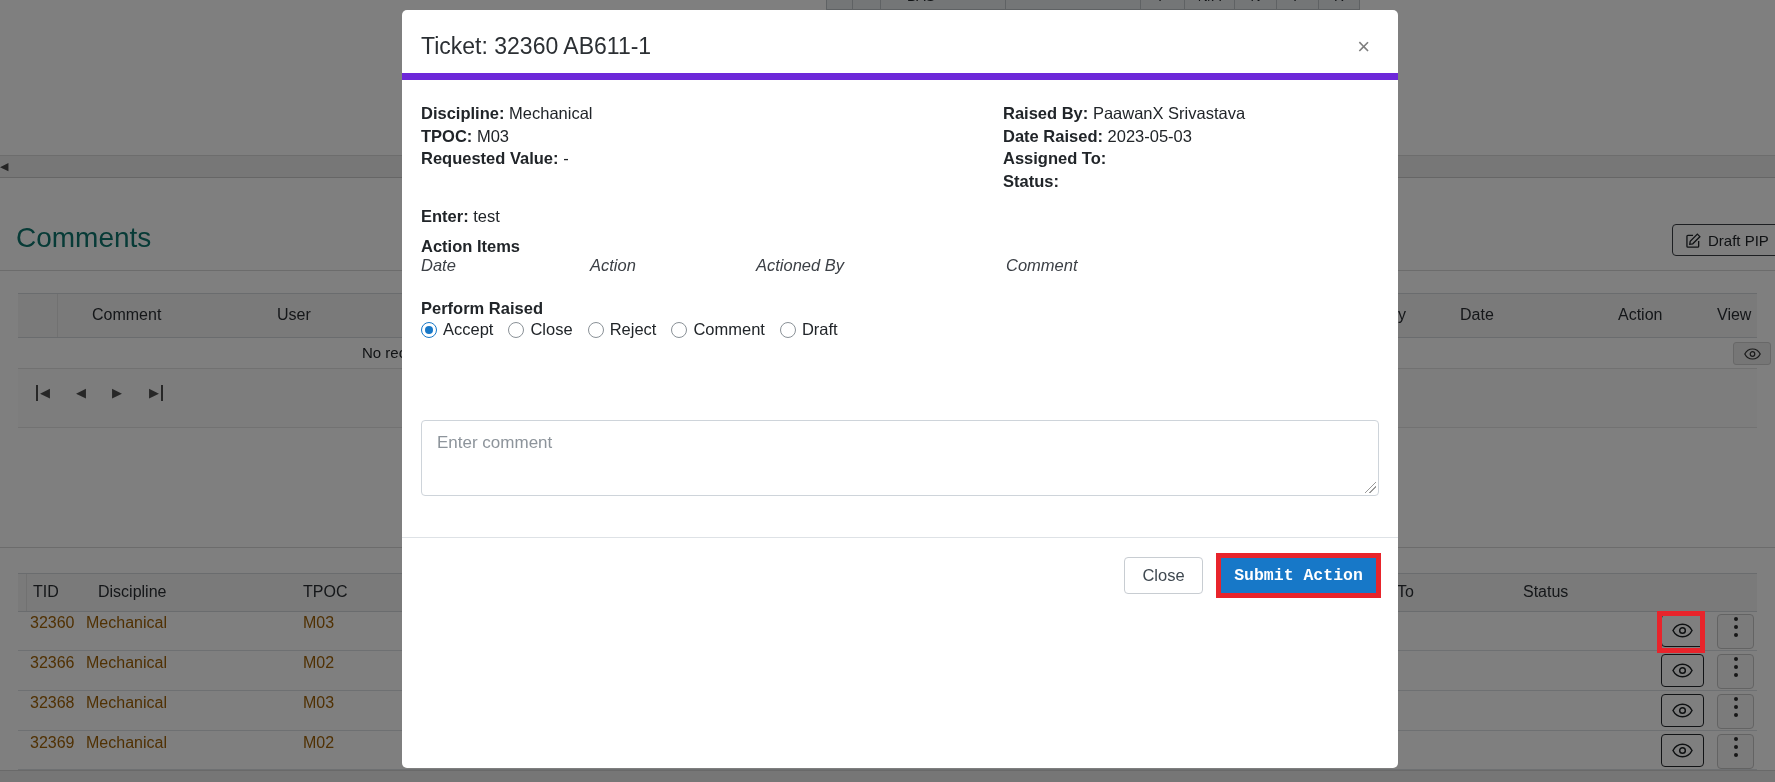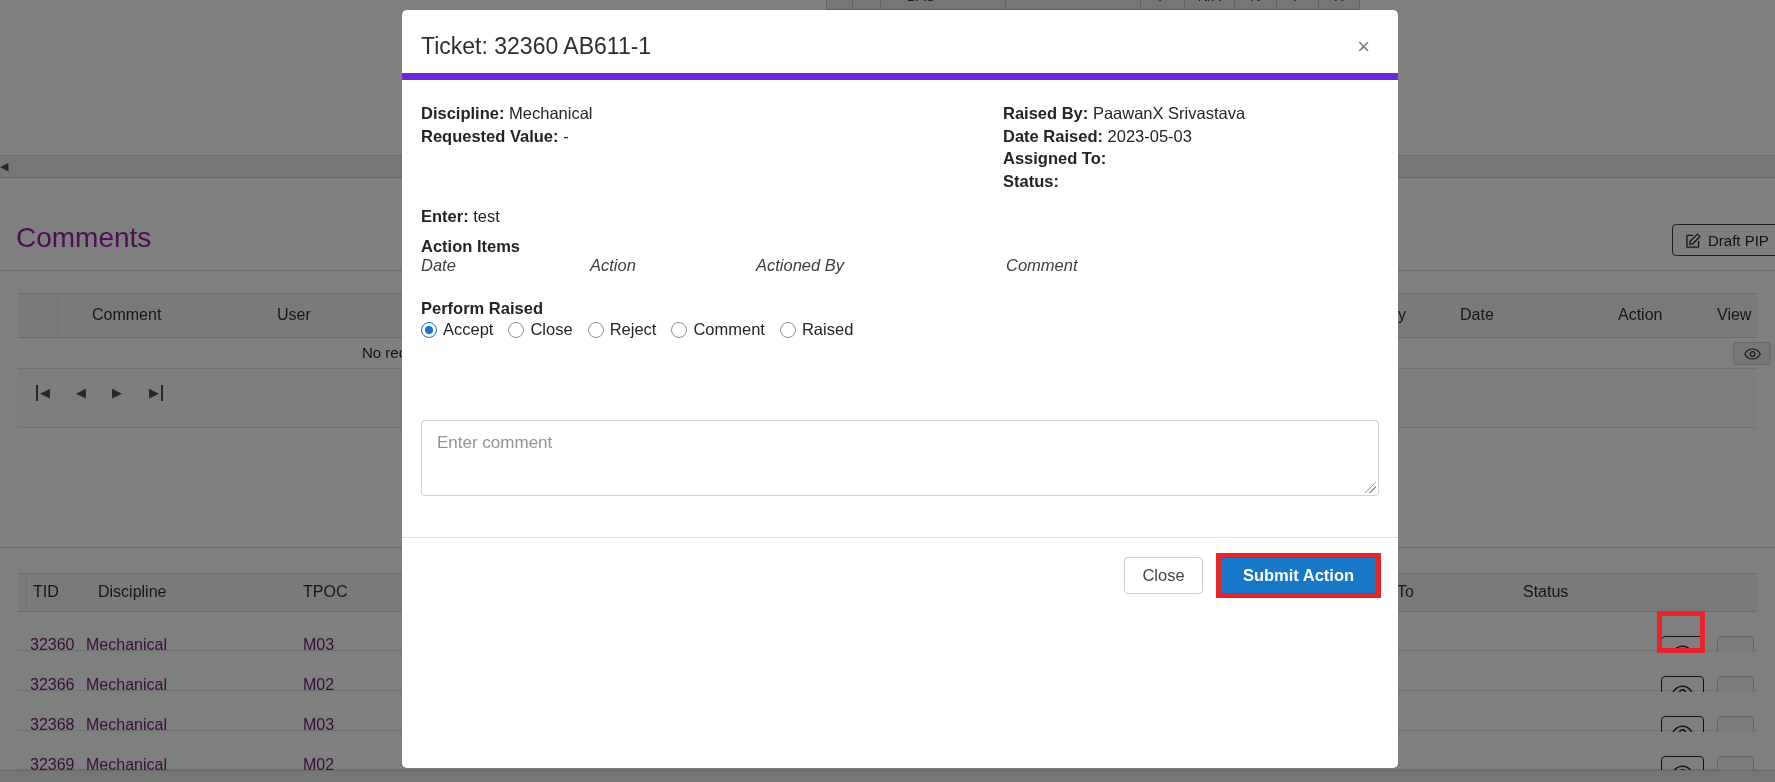--- a/index.html
+++ b/index.html
@@ -16,21 +16,21 @@
   .topstrip .cell {
     background:#e9ecef; border-left:1px solid #bfc4c9; border-bottom:1px solid #bfc4c9;
     font-size:14px; line-height:26px; color:#212529; text-align:center;
   }
   .topstrip .cell:last-child { border-right:1px solid #bfc4c9; }
 
   .splitter { position:absolute; left:0; top:155px; width:1775px; height:23px;
     background:#efefef; border-top:1px solid #dadada; border-bottom:1px solid #cccccc; }
   .splitter .arrow { position:absolute; left:0; top:4px; font-size:11px; color:#4a4a4a; }
 
-  .section-title { position:absolute; left:16px; font-size:28px; font-weight:500; color:#a21caf;text-align:right; }
+  .section-title { position:absolute; left:16px; font-size:28px; font-weight:500; color:#0f766e;text-align:right; }
   .hr { position:absolute; left:0; width:1775px; height:0; border-top:1px solid #d9d9d9; }
 
   .grid-header {
     position:absolute; left:18px; width:1739px; background:#f5f5f5;
     border-top:1px solid #d5d9dd; border-bottom:1px solid #d5d9dd;
   }
   .grid-header span { position:absolute; font-size:16px; color:#2a2e33; }
   .vline { position:absolute; top:0; bottom:0; border-left:1px solid #e2e2e2; }
 
   .cmt-header { top:293px; height:45px; }
@@ -46,21 +46,21 @@
   .pager span { position:absolute; top:16px; font-size:13px; color:#4f4f4f; line-height:16px; }
   .pg-first { left:18px; border-left:2px solid #4f4f4f; padding-left:2px; }
   .pg-prev  { left:58px; }
   .pg-next  { left:94px; }
   .pg-last  { left:131px; border-right:2px solid #4f4f4f; padding-right:2px; }
 
   .cr-header { top:573px; height:39px; }
   .cr-header span { top:9px; }
   .cr-row { position:absolute; left:18px; width:1739px; height:39px; background:#fff;
     border-bottom:1px solid #dde1e5; }
-  .cr-row span { position:absolute; top:24px; font-size:16px; color:#701a75; }
+  .cr-row span { position:absolute; top:2px; font-size:16px; color:#a16207; }
   .cr-tid { left:12px; } .cr-disc { left:68px; } .cr-tpoc { left:285px; }
   .eye-btn { position:absolute; left:1643px; top:3px; width:43px; height:33px;
     border:1.5px solid #23272b; border-radius:4px; background:transparent;
     display:flex; align-items:center; justify-content:center; }
   .kebab-btn { position:absolute; left:1699px; top:2px; width:37px; height:35px;
     border:1px solid #c6c6c6; border-radius:4px; background:#f7f7f7;
     display:flex; align-items:center; justify-content:center; }
   .kebab-dots { display:flex; flex-direction:column; gap:4px; }
   .kebab-dots i { width:4px; height:4px; border-radius:50%; background:#2f2f2f; }
 
@@ -117,21 +117,21 @@
       linear-gradient(135deg, transparent 0 46%, #9a9a9a 46% 54%, transparent 54% 68%, #9a9a9a 68% 76%, transparent 76%);
   }
 
   .m-footer-line { position:absolute; left:0; top:527px; width:100%; border-top:1px solid #dee2e6; }
   .btn-close { position:absolute; left:722px; top:547px; width:79px; height:37px;
     background:#fff; border:1px solid #c8cdd2; border-radius:4px;
     font-size:16.5px; color:#3f4850; font-family:"Liberation Sans", sans-serif; }
   .submit-wrap { position:absolute; left:814px; top:543px; width:165px; height:45px;
     border:5px solid #e8242b; background:#e8242b; }
   .btn-submit { width:100%; height:100%; background:#1778c8; border:none;
-    color:#fff; font-weight:bold; font-size:16.5px; font-family:Liberation Sans, sans-serif; }
+    color:#fff; font-weight:bold; font-size:16.5px; font-family:Liberation Mono, monospace; }
 
   
   .eye-annotation { position:absolute; left:1657px; top:611px; width:48px; height:42px;
     border:5px solid #e8242b; z-index:4; background:transparent; }
 </style>
 </head>
 <body>
 
 <div id="screen">
 
@@ -283,20 +283,21 @@
   <div id="overlay"></div>
 
   <div id="modal">
     <div class="m-header">
       <div class="m-title">Ticket: 32360 AB611-1</div>
       <div class="m-close">×</div>
     </div>
 
     <div class="fields fields-left">
       <div><b>Discipline:</b> <span>Mechanical</span></div>
+      <div><b>TPOC:</b> <span>M03</span></div>
       <div><b>Requested Value:</b> <span>-</span></div>
     </div>
     <div class="fields fields-right">
       <div><b>Raised By:</b> <span>PaawanX Srivastava</span></div>
       <div><b>Date Raised:</b> <span>2023-05-03</span></div>
       <div><b>Assigned To:</b> <span></span></div>
       <div><b>Status:</b> <span></span></div>
     </div>
 
     <div class="m-line issue-line"><b>Enter:</b> <span>test</span></div>
@@ -322,21 +323,21 @@
       <label class="radio">
           <span class="rb"></span>
           <span>Reject</span>
         </label>
       <label class="radio">
           <span class="rb"></span>
           <span>Comment</span>
         </label>
       <label class="radio">
           <span class="rb"></span>
-          <span>Raised</span>
+          <span>Draft</span>
         </label>
     </div>
 
 
     <textarea class="m-textarea" placeholder="Enter comment" style=""></textarea>
     <span class="resize-grip"></span>
 
     <div class="m-footer-line"></div>
     <button class="btn-close">Close</button>
     <div class="submit-wrap">

